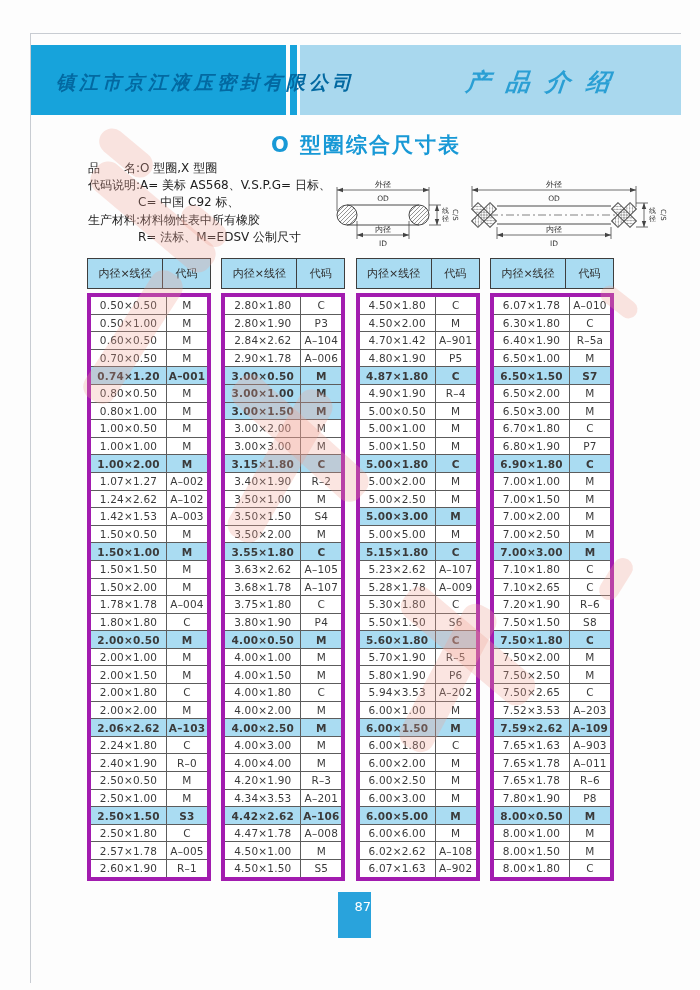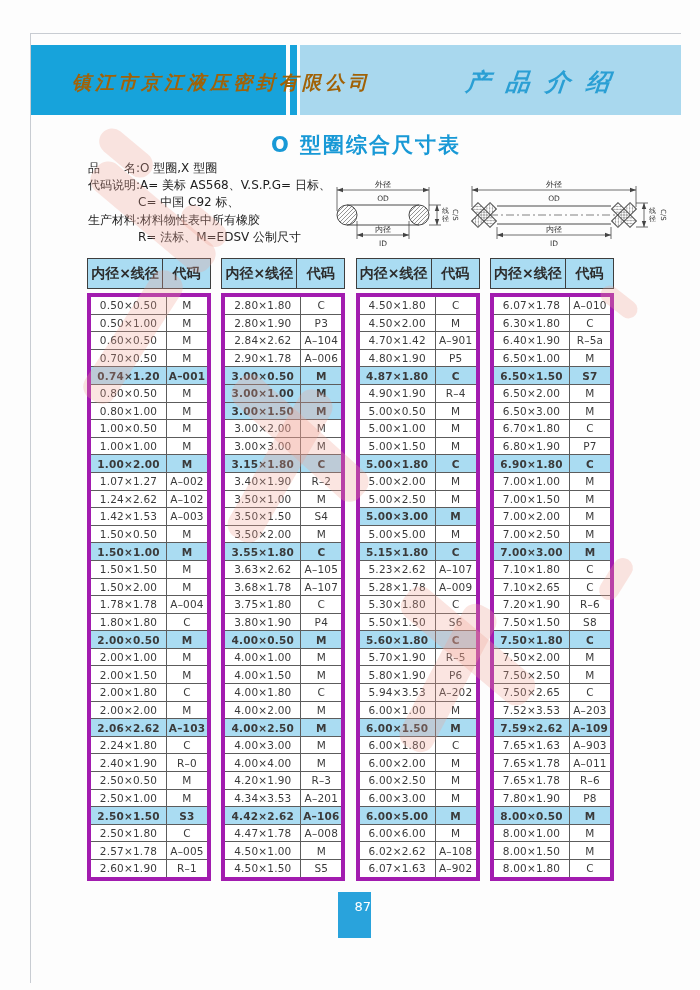--- a/index.html
+++ b/index.html
@@ -13,42 +13,42 @@
   html,body{margin:0;padding:0;background:#fff;}
   .page{position:relative;width:700px;height:990px;background:#fdfdfd;overflow:hidden;
         font-family:"DejaVu Sans",sans-serif;color:#222;}
   
   .frame-top{position:absolute;left:30px;top:33px;width:651px;height:1px;background:#c8ccd2;}
   .frame-left{position:absolute;left:30px;top:33px;width:1px;height:950px;background:#c8ccd2;}
   
   .bar-dark{position:absolute;left:31px;top:45px;width:255px;height:70px;background:var(--header-bar);}
   .bar-stripe{position:absolute;left:290px;top:45px;width:7px;height:70px;background:var(--header-bar);}
   .bar-light{position:absolute;left:300px;top:45px;width:381px;height:70px;background:var(--header-bar-light);}
-  .company{position:absolute;left:72px;top:70px;z-index:3;font-family:"DejaVu Serif",serif;
-           font-size:19px;font-weight:700;font-style:italic;letter-spacing:4px;color:#a16207;white-space:nowrap;}
+  .company{position:absolute;left:56px;top:70px;z-index:3;font-family:"DejaVu Serif",serif;
+           font-size:19px;font-weight:700;font-style:italic;letter-spacing:4px;color:#0369a1;white-space:nowrap;}
   .section-title{position:absolute;left:466px;top:66px;z-index:3;font-size:24px;font-weight:700;
            font-style:italic;letter-spacing:16px;color:#2a9fd4;transform:skewX(-6deg);white-space:nowrap;}
   
   .doc-title{position:absolute;left:16px;top:131px;width:700px;text-align:center;
            font-size:21px;font-weight:700;letter-spacing:2px;color:var(--accent-blue);}
   
   .specs{position:absolute;left:88px;top:160px;width:260px;font-size:12px;line-height:17.2px;color:#1d1d1d;}
   .spec-line{white-space:nowrap;}
   .spec-line.ind{padding-left:50px;}
   
   .diag{position:absolute;}
   #diag-o{left:333px;top:177px;}
   #diag-x{left:466px;top:177px;}
   .diag text{fill:#333;font-family:"DejaVu Sans",sans-serif;}
   
   .tables{position:absolute;left:87px;top:258px;width:527px;display:flex;justify-content:space-between;}
   .tgroup{width:124px;}
   .ghead{height:29px;border:1.5px solid #3e3e3e;background:var(--row-highlight);
          display:flex;margin-bottom:4px;}
-  .hc{display:flex;align-items:center;justify-content:center;font-size:14px;color:#2d2d2d;font-weight:bold;}
+  .hc{display:flex;align-items:center;justify-content:center;font-size:11px;color:#2d2d2d;}
   .hc.c1{width:74px;border-right:1px solid #3e3e3e;}
   .hc.c2{flex:1;text-align:right;}
   .gbody{border:4px solid #a21caf;background:#fff;}
   .trow{display:flex;height:16.6px;}
   .trow + .trow{border-top:1px solid #5c5c5c;}
   .trow.hl{background:var(--row-highlight);font-weight:bold;}
   .tc{display:flex;align-items:center;justify-content:center;font-size:10.5px;
       letter-spacing:0.2px;color:#3a3a3a;}
   .tc.c1{width:75px;border-right:1px solid #5c5c5c;}
   .tc.c2{flex:1;}

